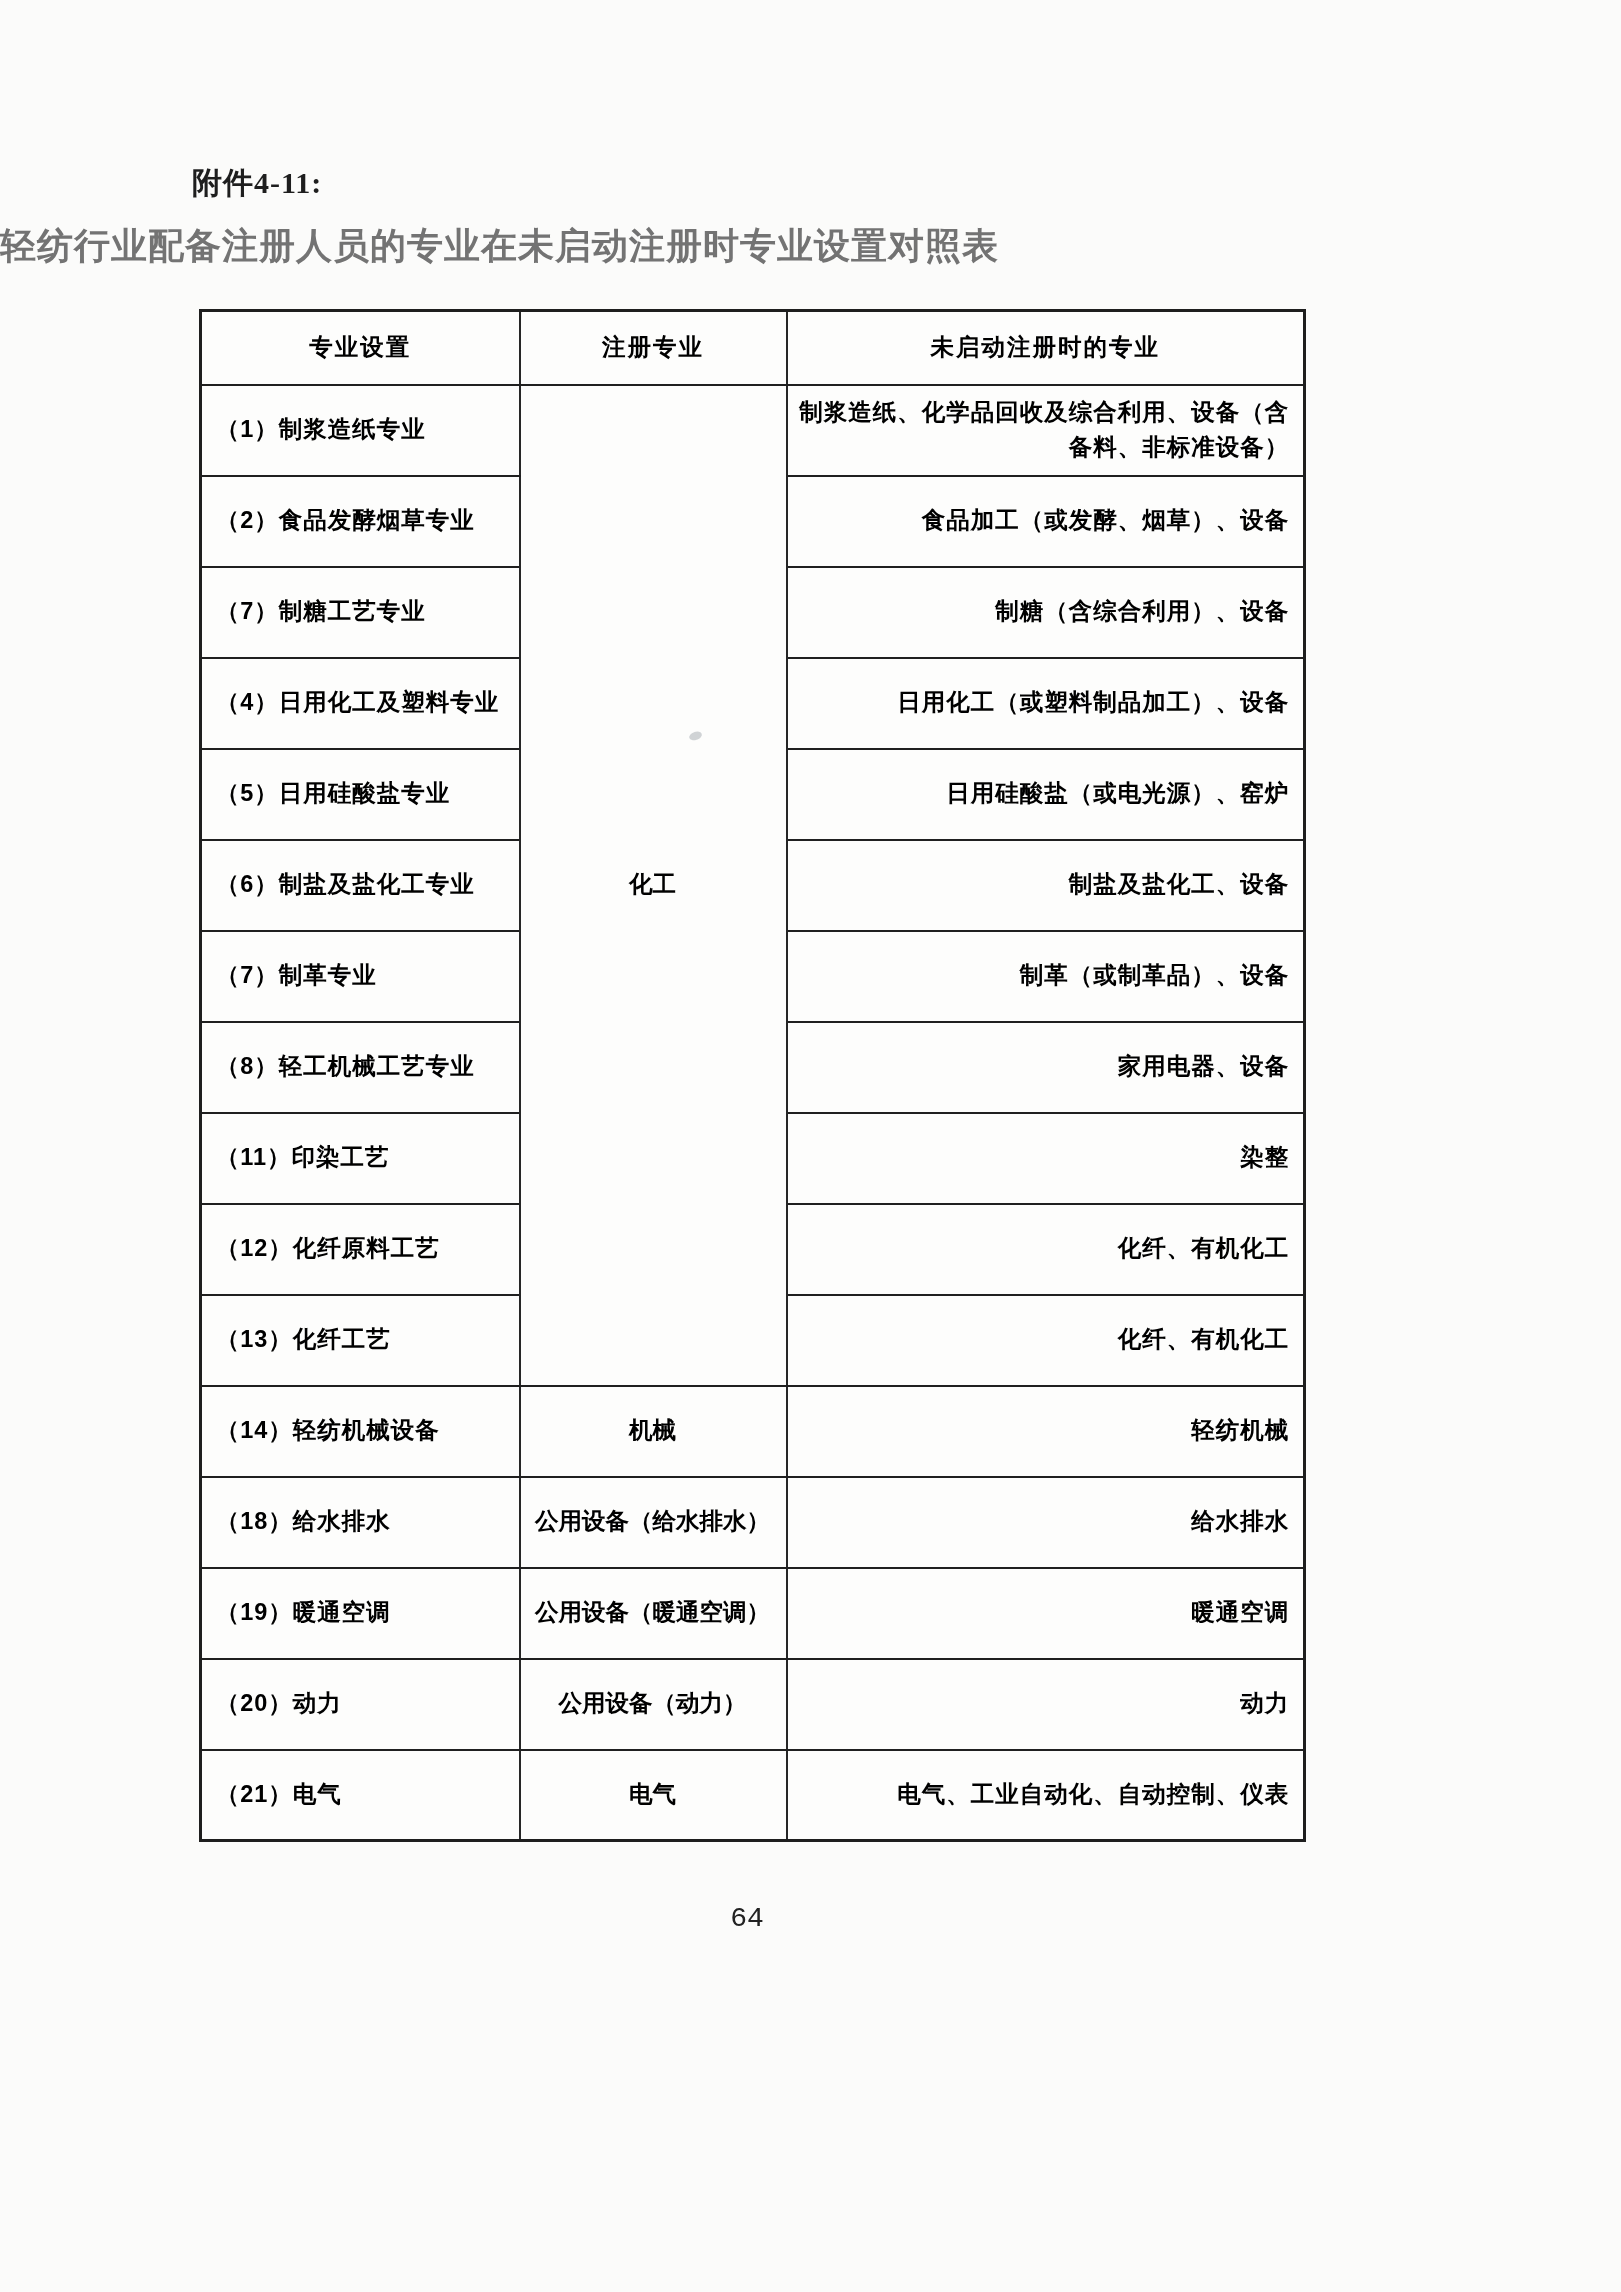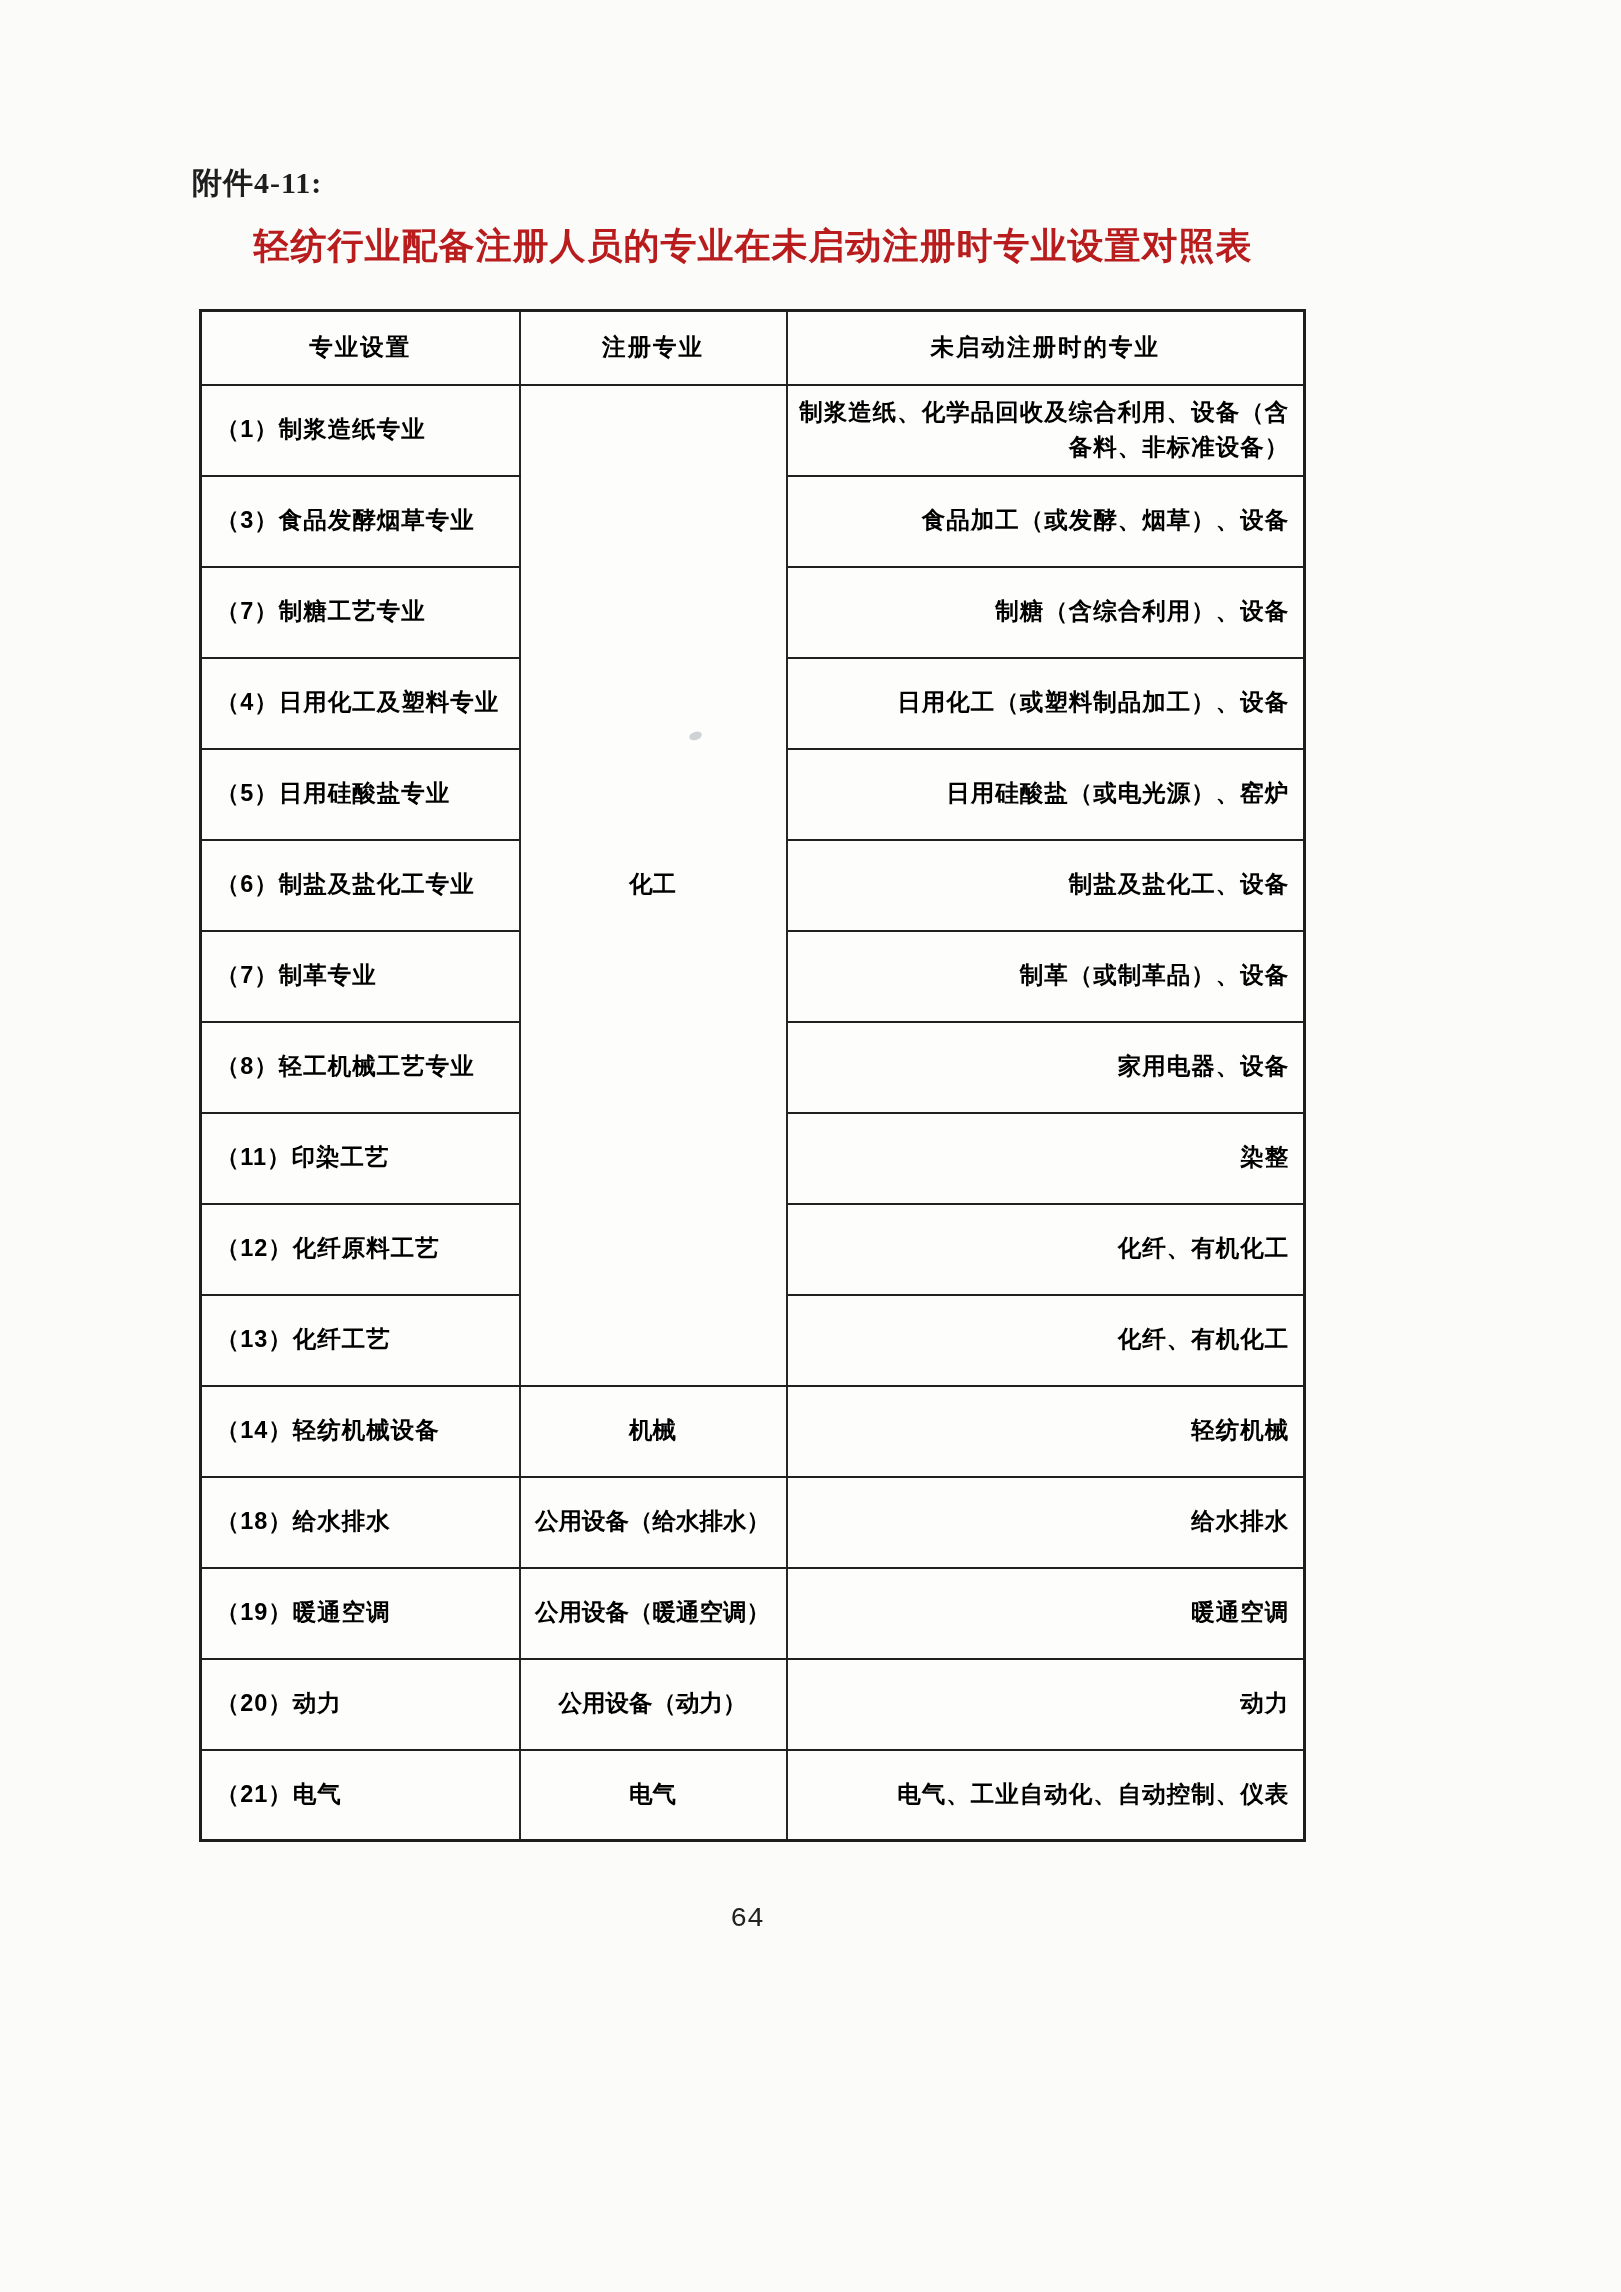--- a/index.html
+++ b/index.html
@@ -21,26 +21,25 @@
     font-weight: 600;
     letter-spacing: 1px;
     color: #1e1e1e;
     margin-left: 19px;
   }
   .doc-title {
     position: absolute;
     left: 0;
     top: 222px;
     width: 1472px;
-    text-align: center;
+    text-align: left;
     font-size: 36px;
     font-weight: 700;
     letter-spacing: 1px;
-    color: #b91c1c;
-    margin-left: 17px;
+    color: #737373;
   }
   table.doc-table {
     position: absolute;
     left: 199px;
     top: 309px;
     width: 1103px;
     border-collapse: collapse;
     table-layout: fixed;
     border: 3.9px solid #1e1e1e;
     background: #fdfdfc;
@@ -105,21 +104,21 @@
       <th>未启动注册时的专业</th>
     </tr>
   </thead>
   <tbody>
     <tr>
       <td class="c1">（1）制浆造纸专业</td>
       <td class="c2" rowspan="11">化工</td>
       <td class="c3">制浆造纸、化学品回收及综合利用、设备（含备料、非标准设备）</td>
     </tr>
     <tr>
-      <td class="c1">（3）食品发酵烟草专业</td>
+      <td class="c1">（2）食品发酵烟草专业</td>
       <td class="c3">食品加工（或发酵、烟草）、设备</td>
     </tr>
     <tr>
       <td class="c1">（7）制糖工艺专业</td>
       <td class="c3">制糖（含综合利用）、设备</td>
     </tr>
     <tr>
       <td class="c1">（4）日用化工及塑料专业</td>
       <td class="c3">日用化工（或塑料制品加工）、设备</td>
     </tr>

